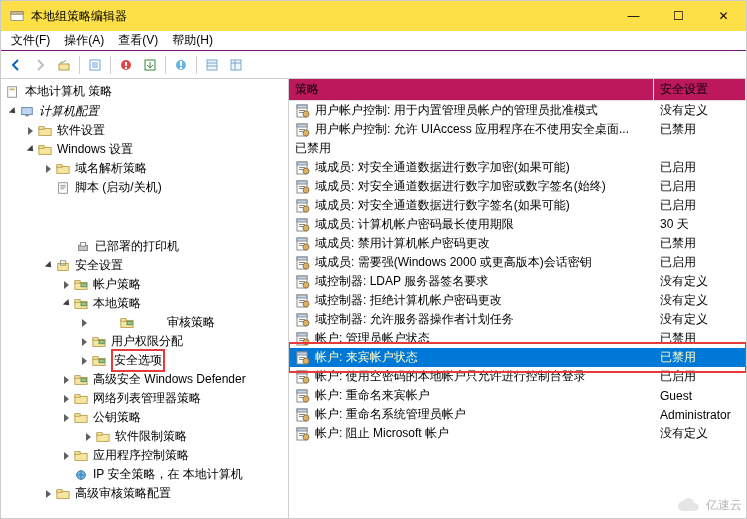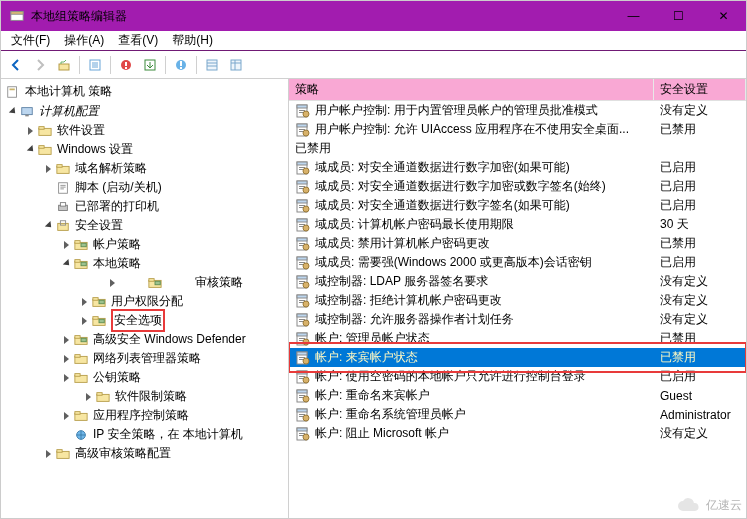--- a/index.html
+++ b/index.html
@@ -1,38 +1,38 @@
 <!DOCTYPE html>
 <html><head>
   <meta charset="utf-8">
   <style>
     * { box-sizing: border-box; margin: 0; padding: 0; font-family: "Microsoft YaHei", "Segoe UI", sans-serif; font-size: 12px; }
     body { width: 747px; height: 519px; background: #fff; display: flex; flex-direction: column; border: 1px solid #ccc; position: relative; overflow: hidden; }
-    .titlebar { height: 30px; display: flex; align-items: center; justify-content: space-between; padding: 0 0 0 8px; background: #a21caf; }
+    .titlebar { height: 30px; display: flex; align-items: center; justify-content: space-between; padding: 0 0 0 8px; background: #fde047; }
     .title-left { display: flex; align-items: center; gap: 6px; }
     .win-controls { display: flex; }
     .win-btn { width: 45px; height: 30px; display: flex; align-items: center; justify-content: center; color: #000; }
     .menubar { height: 20px; display: flex; align-items: center; padding: 0 4px; gap: 2px; border-bottom: 1px solid #701a75; }
     .menu-item { padding: 2px 6px; }
     .toolbar { height: 28px; display: flex; align-items: center; padding: 0 4px; gap: 2px; border-bottom: 1px solid #d0d0d0; }
     .tool-btn { width: 22px; height: 22px; display: flex; align-items: center; justify-content: center; border: 1px solid transparent; }
     .tool-sep { width: 1px; height: 18px; background: #d0d0d0; margin: 0 2px; }
     .content { flex: 1; display: flex; overflow: hidden; }
     .tree-panel { width: 288px; border-right: 1px solid #d0d0d0; overflow-y: auto; overflow-x: auto; padding: 2px 0 0 0; }
     .tree-header { display: flex; align-items: center; padding: 2px 4px; gap: 4px; }
     .tree-root-icon { width: 16px; height: 14px; }
     .tree-node { display: flex; align-items: center; height: 19px; padding-right: 4px; white-space: nowrap; }
     .expander { width: 14px; height: 14px; display: flex; align-items: center; justify-content: center; color: #606060; font-size: 10px; }
     .expander.open::before { content: ""; display: inline-block; border-left: 4px solid transparent; border-top: 5px solid #404040; border-right: 4px solid transparent; transform: rotate(-45deg) translate(1px,1px); }
     .expander.closed::before { content: ""; display: inline-block; border-top: 4px solid transparent; border-left: 5px solid #606060; border-bottom: 4px solid transparent; }
     .folder-icon { width: 16px; height: 14px; margin-right: 4px; }
     .folder-icon svg, .folder-icon img { width: 100%; height: 100%; }
     .highlight-red { border: 2px solid #e83a3a; padding: 1px; }
     .list-panel { flex: 1; display: flex; flex-direction: column; overflow: hidden; }
-    .list-header { height: 22px; display: flex; border-bottom: 1px solid #e0e0e0; background: #f9a8d4; }
+    .list-header { height: 22px; display: flex; border-bottom: 1px solid #e0e0e0; background: #be185d; }
     .col-h { display: flex; align-items: center; padding: 0 6px; border-right: 1px solid #e8e8e8; font-weight: 400; }
     .col-policy { flex: 1; }
     .col-setting { width: 92px; }
     .list-body { flex: 1; overflow-y: auto; overflow-x: auto; }
     .list-row { height: 19px; display: flex; align-items: center; white-space: nowrap; }
     .list-row .col-policy { display: flex; align-items: center; overflow: hidden; text-overflow: ellipsis; }
     .list-row .col-setting { display: flex; align-items: center; padding: 0 6px; }
     .row-icon { width: 16px; height: 16px; margin: 0 4px 0 6px; flex-shrink: 0; }
     .list-row.selected { background: #0078d7; color: #fef9c3; }
     .highlight-box { position: relative; }
@@ -178,21 +178,21 @@
           <span>域名解析策略</span>
         </div>
         <div class="tree-node" style="padding-left: 40px;">
           <span class="expander"></span>
           <span class="folder-icon"><svg viewBox="0 0 16 16">
               <rect x="3" y="2" width="10" height="12" fill="#fff" stroke="#8a8a8a"></rect>
               <path d="M5 5h6M5 7h6M5 9h4" stroke="#8a8a8a"></path>
             </svg></span>
           <span>脚本 (启动/关机)</span>
         </div>
-        <div class="tree-node" style="padding-left: 40px;">
+        <div class="tree-node" style="padding-left: 60px; margin-top: 40px;">
           <span class="expander"></span>
           <span class="folder-icon"><svg viewBox="0 0 16 16">
               <rect x="3" y="6" width="10" height="6" fill="#c8c8c8" stroke="#7a7a7a"></rect>
               <rect x="5" y="3" width="6" height="4" fill="#fff" stroke="#7a7a7a"></rect>
             </svg></span>
           <span>已部署的打印机</span>
         </div>
         <div class="tree-node" style="padding-left: 40px;">
           <span class="expander open"></span>
           <span class="folder-icon"><svg viewBox="0 0 16 16">
@@ -212,21 +212,21 @@
         </div>
         <div class="tree-node" style="padding-left: 58px;">
           <span class="expander open"></span>
           <span class="folder-icon"><svg viewBox="0 0 16 16">
               <rect x="1" y="5" width="14" height="8" fill="#f7e6a2" stroke="#b59b46"></rect>
               <rect x="1" y="3" width="6" height="3" fill="#f7e6a2" stroke="#b59b46"></rect>
               <rect x="8" y="6" width="6" height="4" fill="#9cc28f" stroke="#5a8a4f"></rect>
             </svg></span>
           <span>本地策略</span>
         </div>
-        <div class="tree-node" style="padding-left: 104px; gap: 28px;">
+        <div class="tree-node" style="padding-left: 76px; gap: 28px;">
           <span class="expander closed"></span>
           <span class="folder-icon"><svg viewBox="0 0 16 16">
               <rect x="1" y="5" width="14" height="8" fill="#f7e6a2" stroke="#b59b46"></rect>
               <rect x="1" y="3" width="6" height="3" fill="#f7e6a2" stroke="#b59b46"></rect>
               <rect x="8" y="6" width="6" height="4" fill="#9cc28f" stroke="#5a8a4f"></rect>
             </svg></span>
           <span>审核策略</span>
         </div>
         <div class="tree-node" style="padding-left: 76px;">
           <span class="expander closed"></span>

